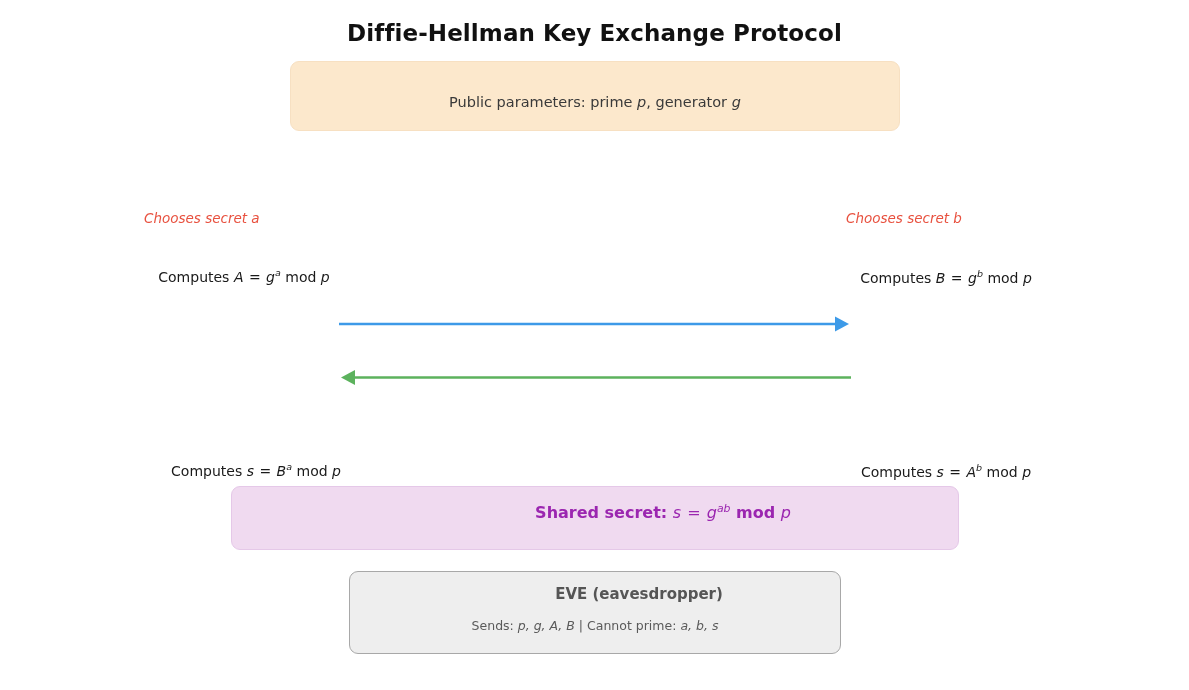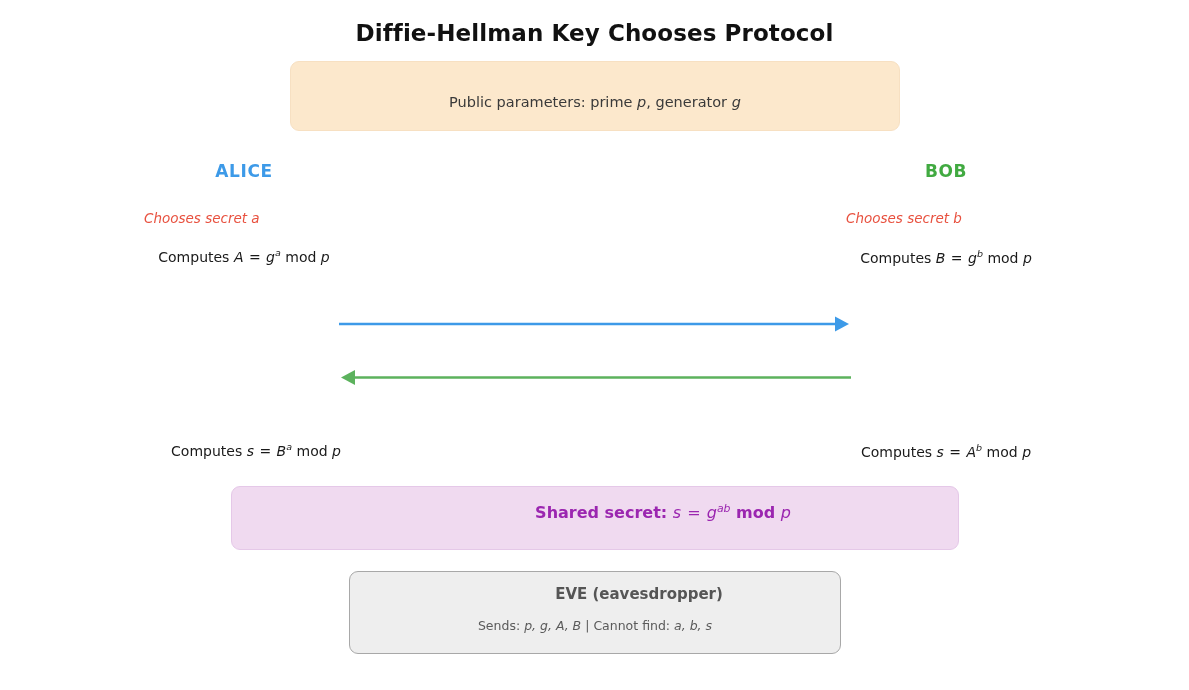--- a/index.html
+++ b/index.html
@@ -76,20 +76,21 @@
   }
   .alice-secret { left: 144px; top: 210px; width: 200px; }
   .bob-secret   { left: 846px; top: 210px; width: 200px; }
 
   .compute-line {
     position: absolute;
     font-size: 14px;
     color: #1a1a1a;
     text-align: center;
     white-space: nowrap;
+    margin-top: 20px;
   }
   .alice-compute1 { left: 144px; top: 249px; width: 200px; }
   .bob-compute1   { left: 846px; top: 250px; width: 200px; }
   .alice-compute2 { left: 156px; top: 443px; width: 200px; }
   .bob-compute2   { left: 846px; top: 444px; width: 200px; }
 
   
   .arrow-label {
     position: absolute;
     font-size: 13.5px;
@@ -172,32 +173,30 @@
   
   .var { font-style: italic; }
   sup  { font-size: 0.68em; font-style: italic; vertical-align: super; line-height: 0; }
   .eq  { padding: 0 1px; }
 </style>
 </head>
 <body>
 
 <div class="stage">
 
-  <div class="title">Diffie-Hellman Key Chooses Protocol</div>
+  <div class="title">Diffie-Hellman Key Exchange Protocol</div>
 
   <div class="params-box"></div>
   <div class="params-text"><span>Public parameters: prime </span><span class="var">p</span><span>, generator </span><span class="var">g</span></div>
 
-  <div class="party-name alice-name">ALICE</div>
   <div class="secret-line alice-secret">Chooses secret a</div>
   <div class="compute-line alice-compute1"><span>Computes </span><span class="var">A</span><span class="eq"> = </span><span class="var">g</span><sup>a</sup><span> mod </span><span class="var">p</span></div>
 
   <div class="compute-line alice-compute2"><span>Computes </span><span class="var">s</span><span class="eq"> = </span><span class="var">B</span><sup>a</sup><span> mod </span><span class="var">p</span></div>
 
-  <div class="party-name bob-name">BOB</div>
   <div class="secret-line bob-secret">Chooses secret b</div>
   <div class="compute-line bob-compute1"><span>Computes </span><span class="var">B</span><span class="eq"> = </span><span class="var">g</span><sup>b</sup><span> mod </span><span class="var">p</span></div>
 
   <div class="compute-line bob-compute2"><span>Computes </span><span class="var">s</span><span class="eq"> = </span><span class="var">A</span><sup>b</sup><span> mod </span><span class="var">p</span></div>
 
 
 
   <svg class="arrow-svg" viewBox="0 0 530 85">
 
     <g>
@@ -209,15 +208,15 @@
       <line x1="25" y1="72.5" x2="521" y2="72.5" stroke="#5cb25d" stroke-width="2.6"></line>
       <polygon points="25,65 11,72.5 25,80" fill="#5cb25d"></polygon>
     </g>
   </svg>
 
   <div class="shared-box"></div>
   <div class="shared-text"><span>Shared secret: </span><span class="formula var">s</span><span class="formula eq"> = </span><span class="formula var">g</span><sup class="formula">ab</sup><span class="modtag"> mod </span><span class="formula var">p</span></div>
 
   <div class="eve-box"></div>
   <div class="eve-title">EVE (eavesdropper)</div>
-  <div class="eve-sub"><span>Sends: </span><span class="var">p, g, A, B</span><span>  |  </span><span>Cannot find: </span><span class="var">a, b, s</span></div>
+  <div class="eve-sub"><span>Sends: </span><span class="var">p, g, A, B</span><span>  |  </span><span>Cannot prime: </span><span class="var">a, b, s</span></div>
 
 </div>
 
 </body></html>

